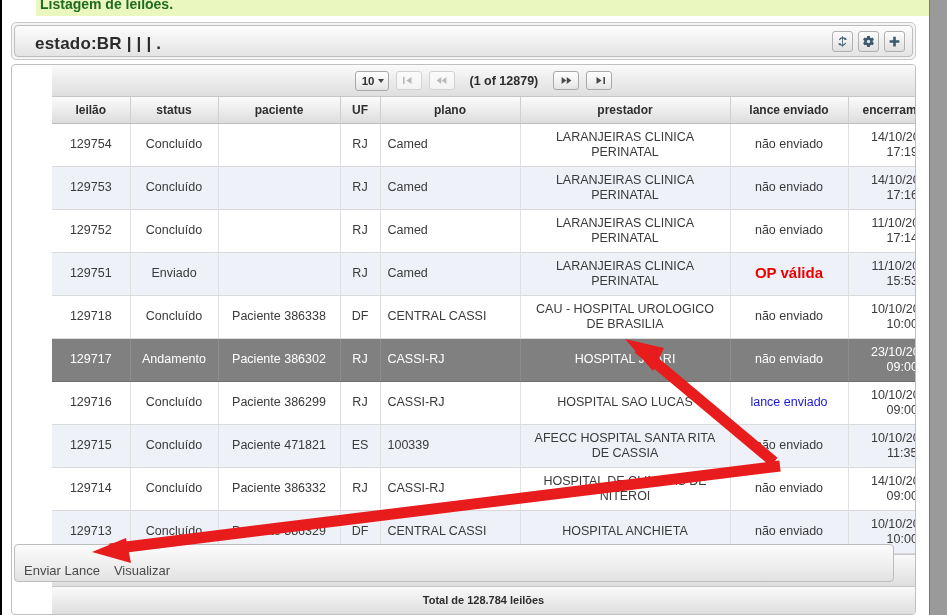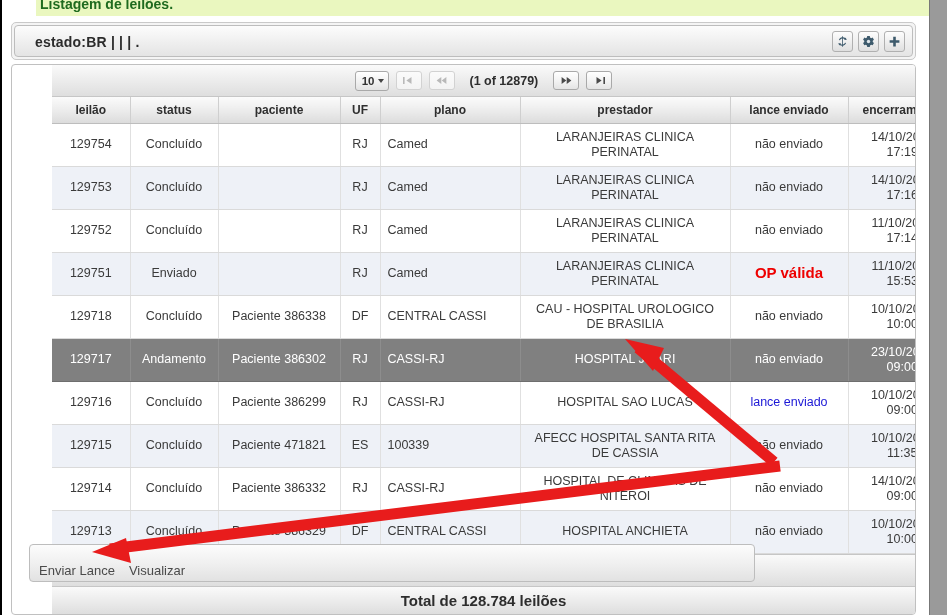--- a/index.html
+++ b/index.html
@@ -70,21 +70,21 @@
     position: relative;
     width: 100%; height: 100%;
     box-sizing: border-box;
     border: 1px solid #bdbdbd;
     border-radius: 4px;
     background: linear-gradient(to bottom, #fcfcfc 0%, #f0f0f0 50%, #e4e4e4 100%);
   }
   #filter-text {
     position: absolute;
     left: 20px; top: 8px;
-    font-size: 14px;
+    font-size: 17px;
     font-weight: bold;
     color: #2b2b2b;
     letter-spacing: 0.2px;
     white-space: nowrap;
   }
   #filter-tools {
     position: absolute;
     right: 7px; top: 5px;
     display: flex;
     gap: 5px;
@@ -235,30 +235,30 @@
 
   
   #totals {
     height: 28px;
     box-sizing: border-box;
     background: linear-gradient(to bottom, #fafafa 0%, #ececec 50%, #dedede 100%);
     border-top: 1px solid #c6c6c6;
     display: flex;
     align-items: center;
     justify-content: center;
-    font-size: 15px;
+    font-size: 11px;
     font-weight: bold;
     color: #2d2d2d;
   }
 
   
   #action-bar {
     position: absolute;
-    left: 27px; top: 544px;
-    width: 726px; height: 38px;
+    left: 12px; top: 544px;
+    width: 880px; height: 38px;
     box-sizing: border-box;
     border: 1px solid #bdbdbd;
     border-radius: 4px;
     background: linear-gradient(to bottom, #fcfcfc 0%, #f0f0f0 50%, #e2e2e2 100%);
   }
   #action-bar-inner {
     position: absolute;
     left: 9px; bottom: 3px;
     display: flex;
     gap: 14px;

